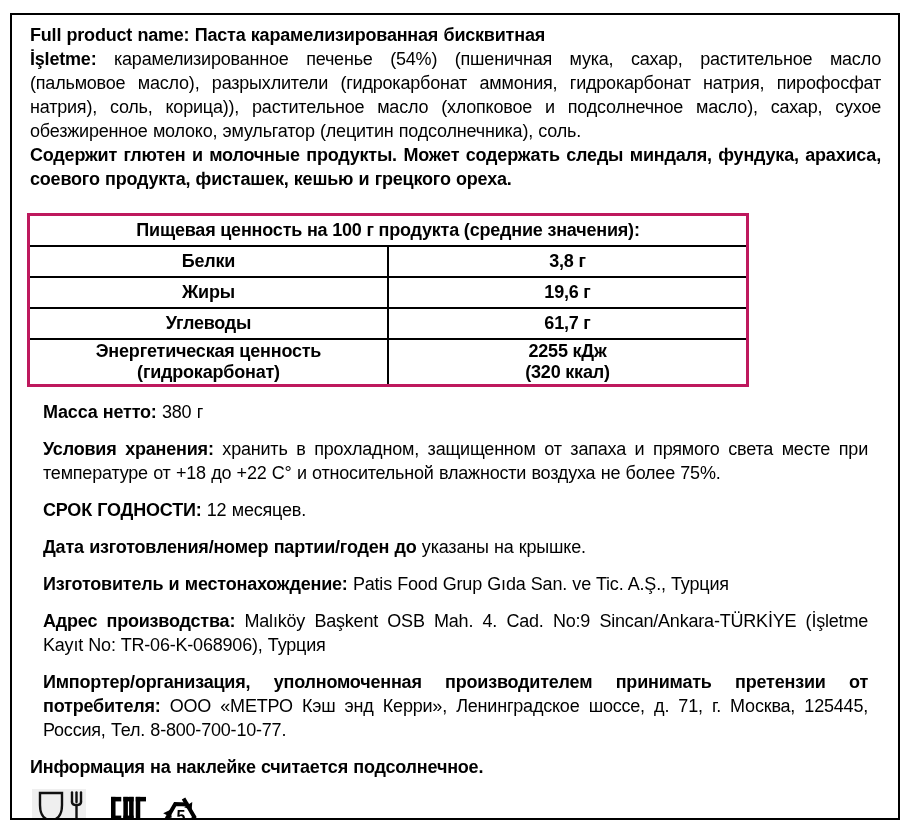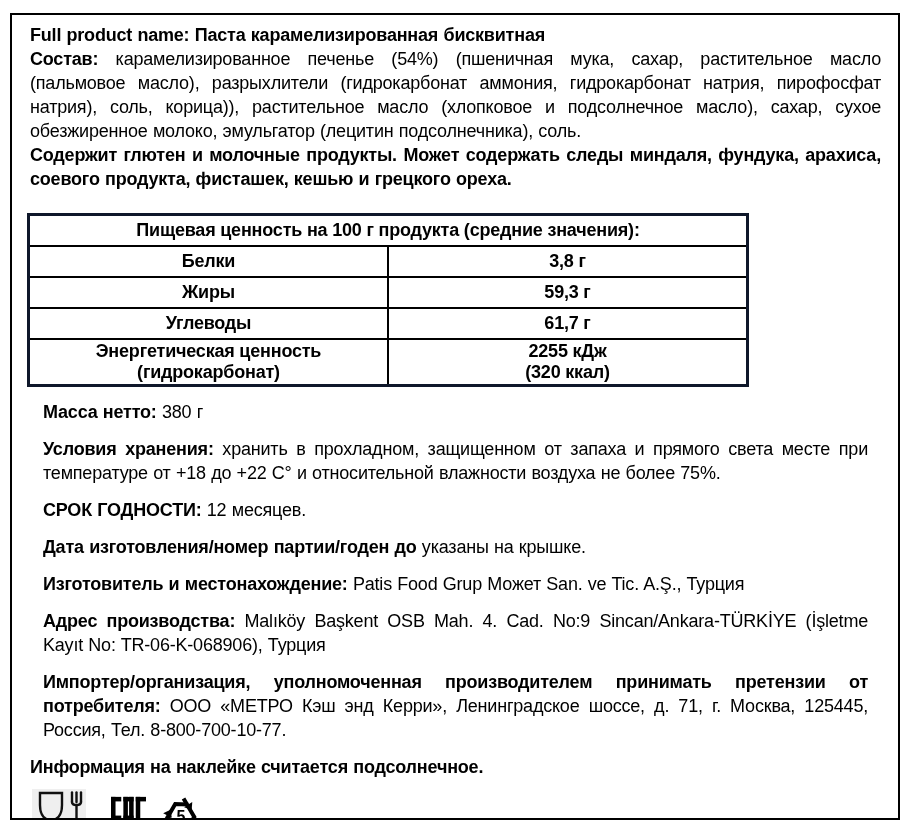--- a/index.html
+++ b/index.html
@@ -13,21 +13,21 @@
     padding:8px 17px 0 18px;overflow:hidden;background:#fff;
   }
   p.line{
     margin:0;font-size:18px;line-height:24px;text-align:justify;
     letter-spacing:-0.2px;word-spacing:0.5px;
   }
   .bold{font-weight:bold;}
   b.lbl{font-weight:bold;}
   table.nutrition{
     border-collapse:collapse;width:722px;margin:22px 0 0 -3px;
-    border:3px solid #0f172a;table-layout:fixed;
+    border:3px solid #be185d;table-layout:fixed;
   }
   .nutrition th,.nutrition td{
     border:2.5px solid #000;font-size:18px;padding:1px 6px;height:27px;
     text-align:center;letter-spacing:-0.2px;
   }
   .nutrition th{font-weight:bold;}
   td.t-label{font-weight:bold;width:56%;}
   td.t-value{font-weight:bold;}
   .details p.line{margin:13px;}
   .mt8{margin-top:8px;}
@@ -42,57 +42,57 @@
     letter-spacing:0.5px;margin-left:14px;align-self:flex-start;text-align:right;
   }
 </style>
 </head>
 <body>
 
 <div class="sheet">
 
   <p class="line bold"><span>Full product name:</span> <span>Паста карамелизированная бисквитная</span></p>
 
-  <p class="line"><b class="lbl">Состав:</b> <span>карамелизированное печенье (54%) (пшеничная мука, сахар, растительное масло (пальмовое масло), разрыхлители (гидрокарбонат аммония, гидрокарбонат натрия, пирофосфат натрия), соль, корица)), растительное масло (хлопковое и подсолнечное масло), сахар, сухое обезжиренное молоко, эмульгатор (лецитин подсолнечника), соль.</span></p>
+  <p class="line"><b class="lbl">İşletme:</b> <span>карамелизированное печенье (54%) (пшеничная мука, сахар, растительное масло (пальмовое масло), разрыхлители (гидрокарбонат аммония, гидрокарбонат натрия, пирофосфат натрия), соль, корица)), растительное масло (хлопковое и подсолнечное масло), сахар, сухое обезжиренное молоко, эмульгатор (лецитин подсолнечника), соль.</span></p>
 
   <p class="line bold"><span>Содержит глютен и молочные продукты. Может содержать следы миндаля, фундука, арахиса, соевого продукта, фисташек, кешью и грецкого ореха.</span></p>
 
   <table class="nutrition">
     <tbody>
         <tr>
       <th colspan="2">Пищевая ценность на 100 г продукта (средние значения):</th>
     </tr>
     <tr>
       <td class="t-label">Белки</td>
       <td class="t-value">3,8 г</td>
     </tr>
     <tr>
       <td class="t-label">Жиры</td>
-      <td class="t-value">59,3 г</td>
+      <td class="t-value">19,6 г</td>
     </tr>
     <tr>
       <td class="t-label">Углеводы</td>
       <td class="t-value">61,7 г</td>
     </tr>
     <tr>
       <td class="t-label">Энергетическая ценность (гидрокарбонат)</td>
       <td class="t-value">
         <div>2255 кДж</div>
         <div>(320 ккал)</div>
       </td>
     </tr>
   </tbody>
     </table>
 
   <div class="details">
     <p class="line mt8"><b class="lbl">Масса нетто:</b> <span>380 г</span></p>
     <p class="line"><b class="lbl">Условия хранения:</b> <span>хранить в прохладном, защищенном от запаха и прямого света месте при температуре от +18 до +22 С° и относительной влажности воздуха не более 75%.</span></p>
     <p class="line"><b class="lbl">СРОК ГОДНОСТИ:</b> <span>12 месяцев.</span></p>
     <p class="line mt4"><b class="lbl">Дата изготовления/номер партии/годен до</b> <span>указаны на крышке.</span></p>
-    <p class="line"><b class="lbl">Изготовитель и местонахождение:</b> <span>Patis Food Grup Может San. ve Tic. A.Ş., Турция</span></p>
+    <p class="line"><b class="lbl">Изготовитель и местонахождение:</b> <span>Patis Food Grup Gıda San. ve Tic. A.Ş., Турция</span></p>
     <p class="line"><b class="lbl">Адрес производства:</b> <span>Malıköy Başkent OSB Mah. 4. Cad. No:9 Sincan/Ankara-TÜRKİYE (İşletme Kayıt No: TR-06-K-068906), Турция</span></p>
     <p class="line mt4"><b class="lbl">Импортер/организация, уполномоченная производителем принимать претензии от потребителя:</b> <span>ООО «МЕТРО Кэш энд Керри», Ленинградское шоссе, д. 71, г. Москва, 125445, Россия, Тел. 8-800-700-10-77.</span></p>
   </div>
 
   <p class="line bold note"><span>Информация на наклейке считается подсолнечное.</span></p>
 
   <div class="icons">
 
     <div class="glass-wrap">
       <svg width="54" height="57" viewBox="0 0 54 57">

